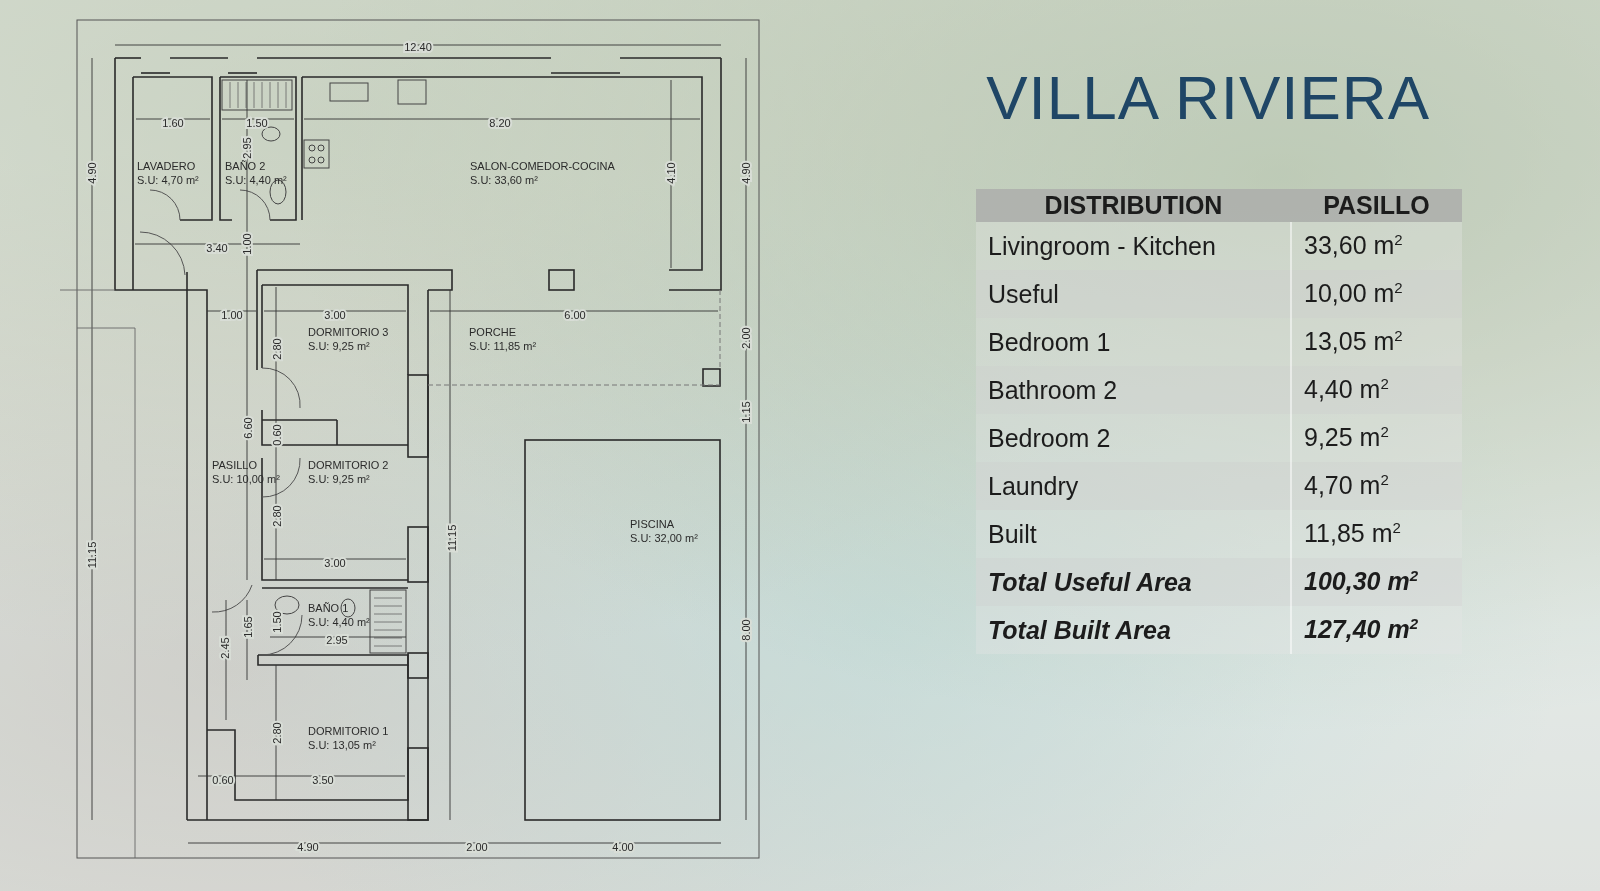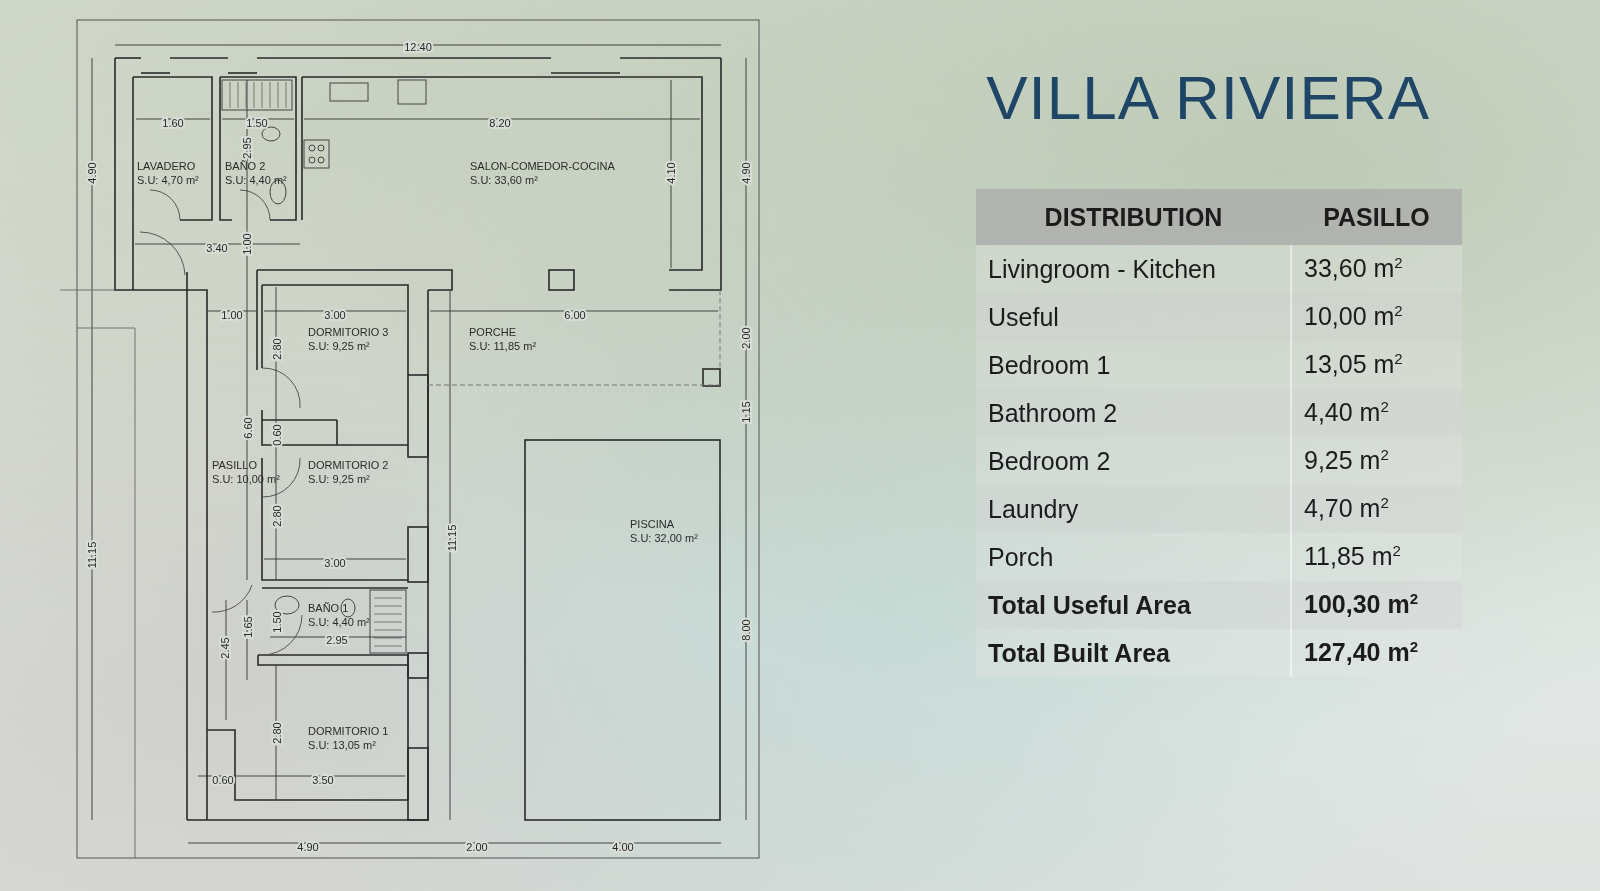--- a/index.html
+++ b/index.html
@@ -10,26 +10,26 @@
       radial-gradient(ellipse at 55% 70%, rgba(140,200,200,0.45), transparent 55%),
       radial-gradient(ellipse at 15% 75%, rgba(150,140,130,0.45), transparent 55%),
       linear-gradient(180deg,#c9d2c4 0%,#d5dbd2 40%,#d9e3e2 70%,#d3d8d6 100%);}
   .veil{position:absolute;inset:0;background:rgba(245,245,242,0.35);}
   .plan{position:absolute;left:0;top:0;width:800px;height:891px;}
   .plan svg{position:absolute;left:0;top:0;}
   .plan text{font-family:"Liberation Sans",sans-serif;fill:#2b2b2b;}
   .title{position:absolute;left:960px;top:62px;width:470px;text-align:right;font-size:62px;color:#1f4666;letter-spacing:1px;font-weight:400;}
   .dist{position:absolute;left:976px;top:189px;width:486px;border-collapse:collapse;}
   .dist td,.dist th{padding:0 12px;height:48px;font-size:25px;color:#1c1c1c;}
-  .dist th{background:rgba(170,170,170,0.75);font-weight:700;font-size:25px;text-align:center;height:56px;}
+  .dist th{background:rgba(170,170,170,0.75);font-weight:700;font-size:25px;text-align:center;height:33px;}
   .dist tr:nth-child(even) td{background:rgba(215,215,215,0.55);}
   .dist tr:nth-child(odd) td{background:rgba(230,230,230,0.35);}
   .dist td.c1{width:290px;}
   .dist td.c2{border-left:2px solid rgba(255,255,255,0.5);}
-  .dist tr.bold td{font-weight:700;}
+  .dist tr.bold td{font-weight:700;font-style:italic;}
   sup{font-size:15px;}
 </style>
 </head>
 <body>
 
 <div class="veil"></div>
 
 <div class="plan">
   <svg width="800" height="891" viewBox="0 0 800 891">
     <g fill="none" stroke="#2a2a2a" stroke-width="1.6">
@@ -249,21 +249,21 @@
       </tr>
       <tr>
         <td class="c1">Bedroom  2</td>
         <td class="c2">9,25 m<sup>2</sup></td>
       </tr>
       <tr>
         <td class="c1">Laundry</td>
         <td class="c2">4,70 m<sup>2</sup></td>
       </tr>
       <tr>
-        <td class="c1">Porch</td>
+        <td class="c1">Built</td>
         <td class="c2">11,85 m<sup>2</sup></td>
       </tr>
       <tr class="bold">
         <td class="c1">Total Useful Area</td>
         <td class="c2">100,30 m<sup>2</sup></td>
       </tr>
       <tr class="bold">
         <td class="c1">Total Built Area</td>
         <td class="c2">127,40 m<sup>2</sup></td>
       </tr>

